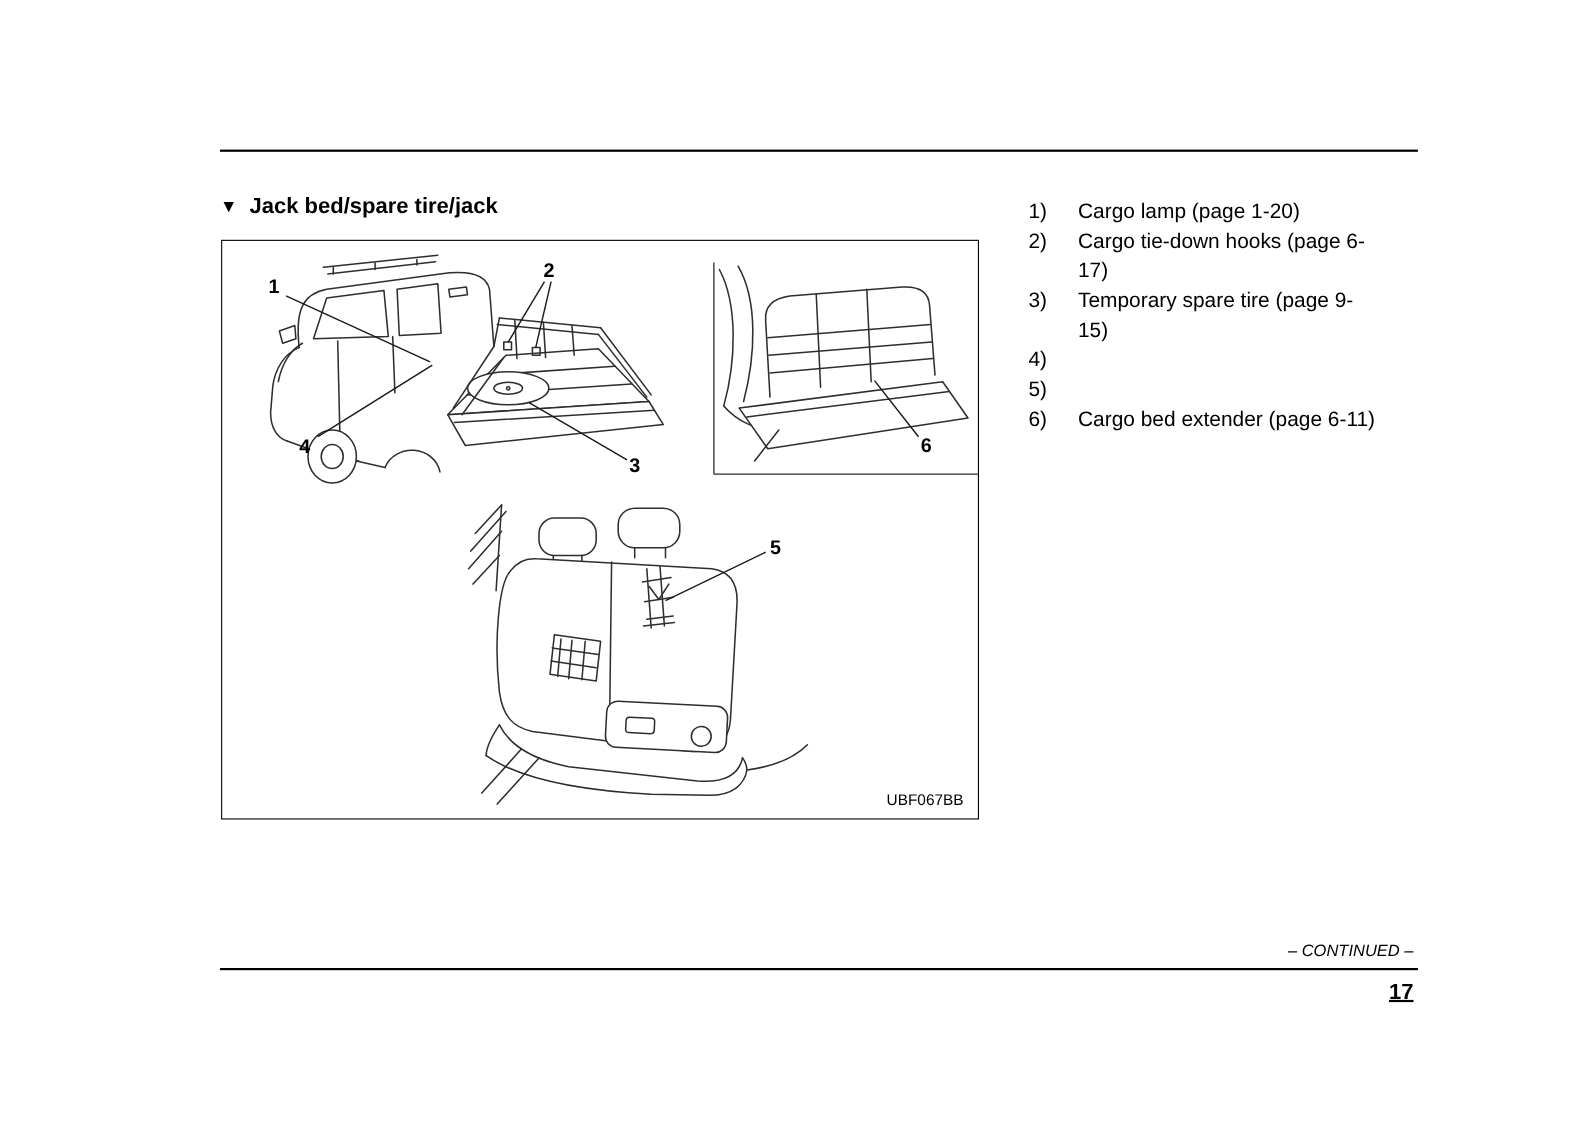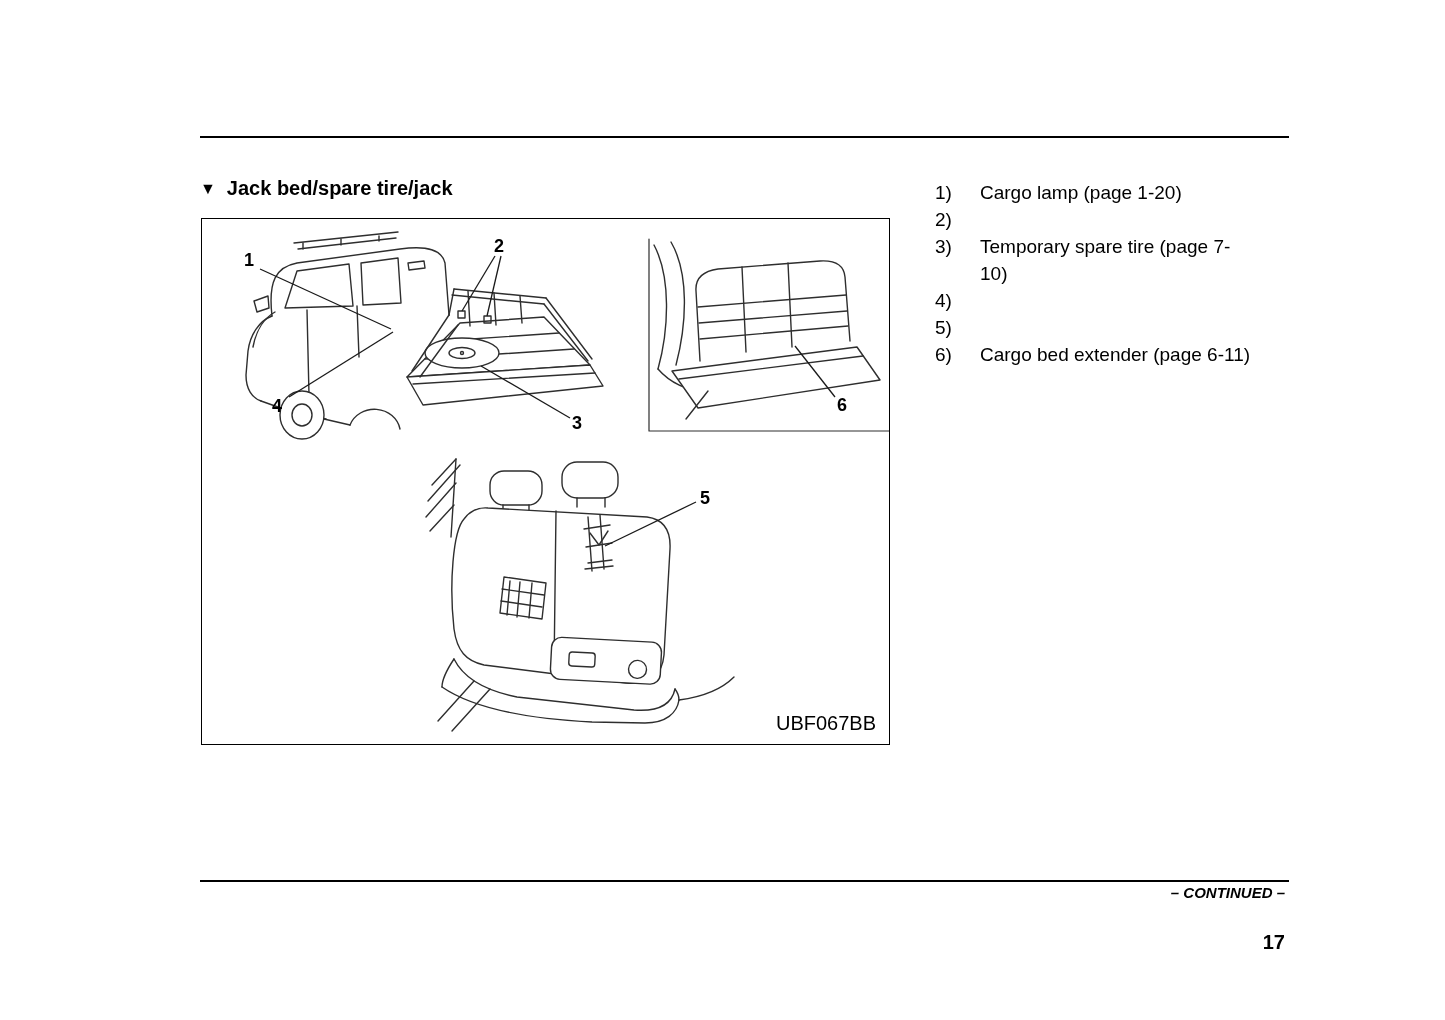--- a/index.html
+++ b/index.html
@@ -26,38 +26,38 @@
   .callout {
     position:absolute; transform:translate(-50%,-50%);
     font-weight:bold; font-size:18px; line-height:1;
   }
   .c1 { left:47px;  top:41px; }
   .c2 { left:297px; top:27px; }
   .c3 { left:375px; top:204px; }
   .c4 { left:75px;  top:187px; }
   .c5 { left:503px; top:279px; }
   .c6 { left:640px; top:186px; }
-  .figure-code { position:absolute; right:13px; bottom:9px; font-size:20px; }
+  .figure-code { position:absolute; right:13px; bottom:9px; font-size:14px; }
 
   .parts-list {
     position:absolute; left:935px; top:179px; width:330px;
     margin:0; padding:0; list-style:none;
     font-size:19px; line-height:27px;
   }
   .parts-list li { display:flex; }
   .item-num { width:45px; flex:0 0 45px; }
   .item-text { width:273px; }
 
   .continued {
-    position:absolute; right:160px; top:884px;
-    font-size:15px; font-weight:bold; font-style:italic;
+    position:absolute; right:160px; top:856px;
+    font-size:15px; font-weight:normal; font-style:italic;
   }
   .page-number {
-    position:absolute; right:160px; top:931px;
-    font-size:20px; font-weight:bold;
+    position:absolute; right:160px; top:891px;
+    font-size:20px; font-weight:bold;text-decoration:underline;
   }
 </style>
 </head>
 <body>
 
 <div class="rule rule-top"></div>
 
 <div class="heading">
   <span class="marker">▼</span>
   <span>Jack bed/spare tire/jack</span>
@@ -188,24 +188,25 @@
   <div class="figure-code">UBF067BB</div>
 </div>
 
 <ol class="parts-list">
   <li>
     <span class="item-num">1)</span>
     <span class="item-text">Cargo lamp (page 1-20)</span>
   </li>
   <li>
     <span class="item-num">2)</span>
+    <span class="item-text">Cargo tie-down hooks (page 6-17)</span>
   </li>
   <li>
     <span class="item-num">3)</span>
-    <span class="item-text">Temporary spare tire (page 7-10)</span>
+    <span class="item-text">Temporary spare tire (page 9-15)</span>
   </li>
   <li>
     <span class="item-num">4)</span>
   </li>
   <li>
     <span class="item-num">5)</span>
   </li>
   <li>
     <span class="item-num">6)</span>
     <span class="item-text">Cargo bed extender (page 6-11)</span>

